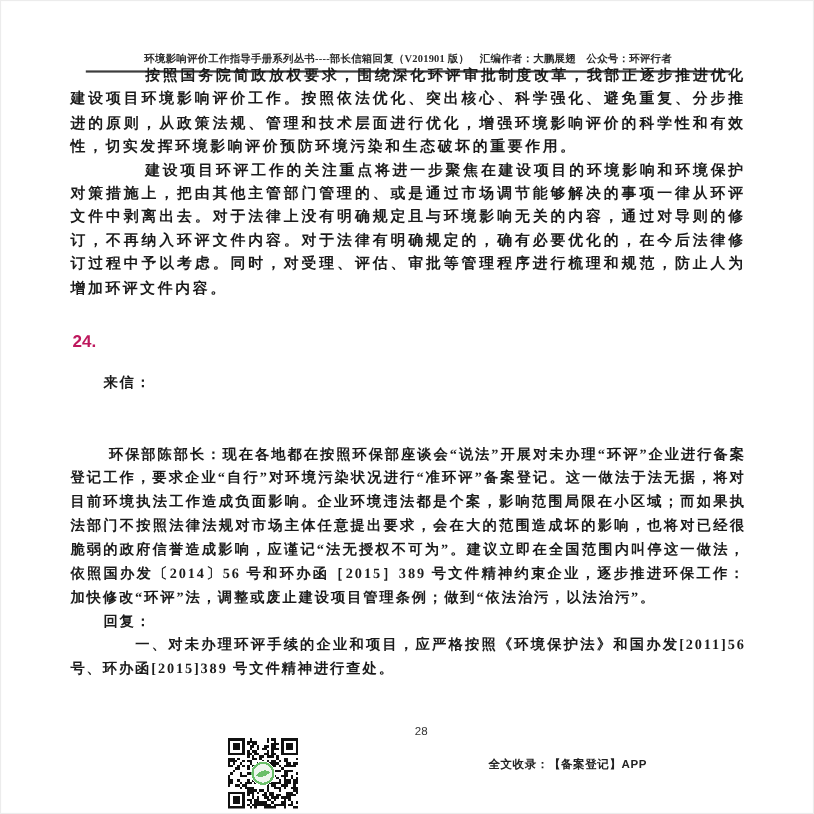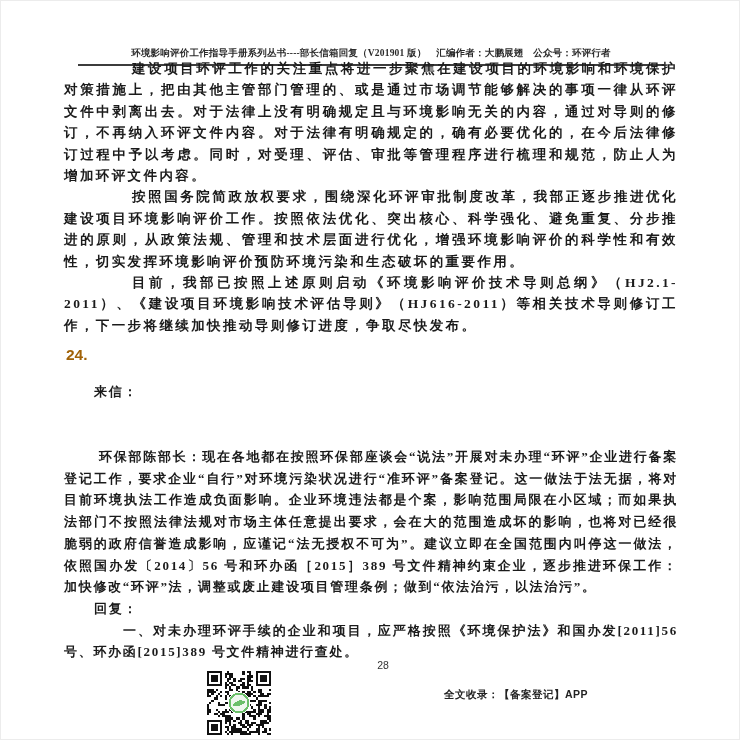--- a/index.html
+++ b/index.html
@@ -15,22 +15,22 @@
     color:#2a2a2a;padding-bottom:4px;border-bottom:2px solid #3c3c3c;white-space:nowrap;margin-top:16px;
   }
 
   .content{position:absolute;top:57px;left:63px;width:614px;}
   .para{margin:0;text-align:justify;}
   .main{
     font-size:13.5px;line-height:21.4px;letter-spacing:2.4px;
     text-indent:68px;font-weight:600;
   }
   .section-heading{
-    margin:10px 0 17px 0;font-size:15.5px;font-weight:bold;
-    letter-spacing:2.8px;color:#a16207;display:flex;align-items:baseline;
+    margin:30px 0 17px 0;font-size:15.5px;font-weight:bold;
+    letter-spacing:2.8px;color:#be185d;display:flex;align-items:baseline;
   }
   .sec-num{
     font-family:"Liberation Sans","DejaVu Sans",sans-serif;
     letter-spacing:0;margin:0 30px 0 2px;flex:0 0 auto;
   }
   .small{font-size:13px;line-height:21.7px;letter-spacing:1.7px;font-weight:600;}
   .label-para{text-indent:30px;}
   .letter-body{text-indent:35px;margin-top:43px;}
   .reply-body{text-indent:59px;}
 
@@ -54,23 +54,22 @@
 </head>
 <body>
 
 <div class="page">
 
   <div class="header">
     <span>环境影响评价工作指导手册系列丛书----部长信箱回复（V201901 版）　汇编作者：大鹏展翅　公众号：环评行者</span>
   </div>
 
   <div class="content">
+    <p class="para main">按照国务院简政放权要求，围绕深化环评审批制度改革，我部正逐步推进优化建设项目环境影响评价工作。按照依法优化、突出核心、科学强化、避免重复、分步推进的原则，从政策法规、管理和技术层面进行优化，增强环境影响评价的科学性和有效性，切实发挥环境影响评价预防环境污染和生态破坏的重要作用。</p>
     <p class="para main">建设项目环评工作的关注重点将进一步聚焦在建设项目的环境影响和环境保护对策措施上，把由其他主管部门管理的、或是通过市场调节能够解决的事项一律从环评文件中剥离出去。对于法律上没有明确规定且与环境影响无关的内容，通过对导则的修订，不再纳入环评文件内容。对于法律有明确规定的，确有必要优化的，在今后法律修订过程中予以考虑。同时，对受理、评估、审批等管理程序进行梳理和规范，防止人为增加环评文件内容。</p>
-    <p class="para main">按照国务院简政放权要求，围绕深化环评审批制度改革，我部正逐步推进优化建设项目环境影响评价工作。按照依法优化、突出核心、科学强化、避免重复、分步推进的原则，从政策法规、管理和技术层面进行优化，增强环境影响评价的科学性和有效性，切实发挥环境影响评价预防环境污染和生态破坏的重要作用。</p>
-    <p class="para main">目前，我部已按照上述原则启动《环境影响评价技术导则总纲》（HJ2.1-2011）、《建设项目环境影响技术评估导则》（HJ616-2011）等相关技术导则修订工作，下一步将继续加快推动导则修订进度，争取尽快发布。</p>
 
     <h2 class="section-heading">
       <span class="sec-num">24.</span>
     </h2>
 
     <p class="para small label-para">来信：</p>
     <p class="para small letter-body">环保部陈部长：现在各地都在按照环保部座谈会“说法”开展对未办理“环评”企业进行备案登记工作，要求企业“自行”对环境污染状况进行“准环评”备案登记。这一做法于法无据，将对目前环境执法工作造成负面影响。企业环境违法都是个案，影响范围局限在小区域；而如果执法部门不按照法律法规对市场主体任意提出要求，会在大的范围造成坏的影响，也将对已经很脆弱的政府信誉造成影响，应谨记“法无授权不可为”。建议立即在全国范围内叫停这一做法，依照国办发〔2014〕56 号和环办函［2015］389 号文件精神约束企业，逐步推进环保工作：加快修改“环评”法，调整或废止建设项目管理条例；做到“依法治污，以法治污”。</p>
     <p class="para small label-para">回复：</p>
     <p class="para small reply-body">一、对未办理环评手续的企业和项目，应严格按照《环境保护法》和国办发[2011]56 号、环办函[2015]389 号文件精神进行查处。</p>
   </div>

